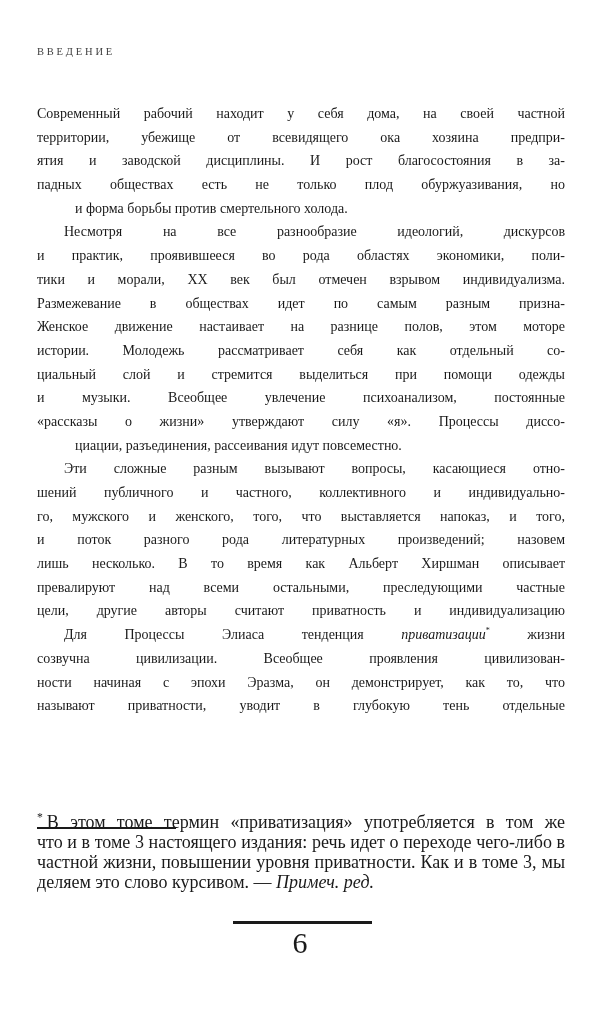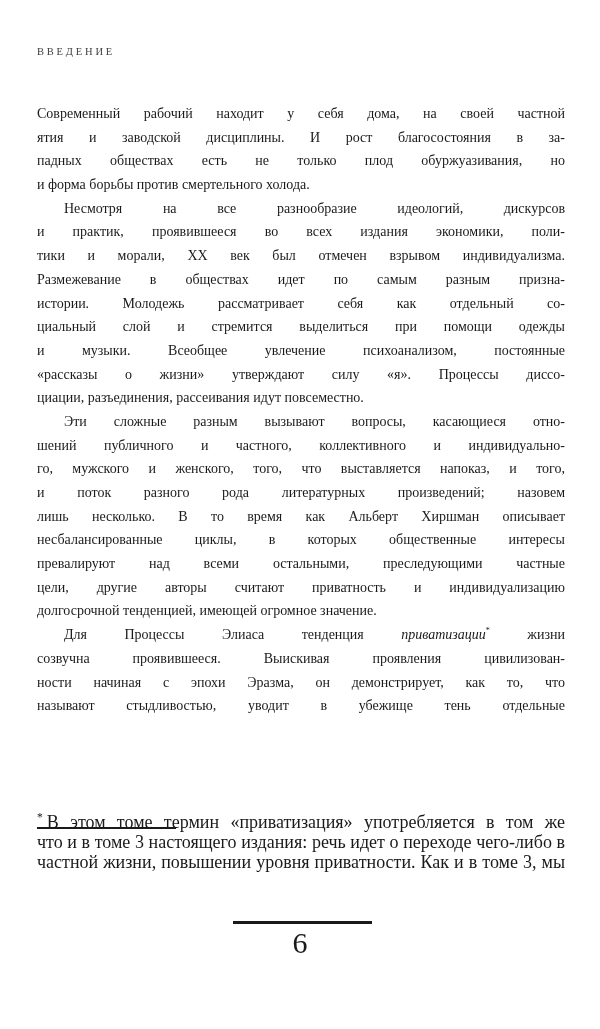--- a/index.html
+++ b/index.html
@@ -35,20 +35,21 @@
   .line {
     line-height: 23.7px;
     height: 23.7px;
     text-align: justify;
     text-align-last: justify;
     overflow: hidden;
     white-space: normal;
   }
   .line.last {
     text-align-last: left;
+    margin-left: 38px;
   }
   .line.indent {
     text-indent: 27px;
   }
   .italic { }
   sup.fn-ref {
     font-size: 58%;
     vertical-align: super;
     line-height: 0;
   }
@@ -105,63 +106,64 @@
 <body>
 
 <div class="page">
 
   <div class="running-head">ВВЕДЕНИЕ</div>
 
   <div class="body-text">
 
     <div>
       <div class="line">Современный рабочий находит у себя дома, на своей частной</div>
+      <div class="line">территории, убежище от всевидящего ока хозяина предпри-</div>
       <div class="line">ятия и заводской дисциплины. И рост благосостояния в за-</div>
       <div class="line">падных обществах есть не только плод обуржуазивания, но</div>
       <div class="line last">и форма борьбы против смертельного холода.</div>
     </div>
 
     <div>
       <div class="line indent">Несмотря на все разнообразие идеологий, дискурсов</div>
-      <div class="line">и практик, проявившееся во всех издания экономики, поли-</div>
+      <div class="line">и практик, проявившееся во рода областях экономики, поли-</div>
       <div class="line">тики и морали, XX век был отмечен взрывом индивидуализма.</div>
       <div class="line">Размежевание в обществах идет по самым разным призна-</div>
+      <div class="line">Женское движение настаивает на разнице полов, этом моторе</div>
       <div class="line">истории. Молодежь рассматривает себя как отдельный со-</div>
       <div class="line">циальный слой и стремится выделиться при помощи одежды</div>
       <div class="line">и музыки. Всеобщее увлечение психоанализом, постоянные</div>
       <div class="line">«рассказы о жизни» утверждают силу «я». Процессы диссо-</div>
       <div class="line last">циации, разъединения, рассеивания идут повсеместно.</div>
     </div>
 
     <div>
       <div class="line indent">Эти сложные разным вызывают вопросы, касающиеся отно-</div>
       <div class="line">шений публичного и частного, коллективного и индивидуально-</div>
       <div class="line">го, мужского и женского, того, что выставляется напоказ, и того,</div>
       <div class="line">и поток разного рода литературных произведений; назовем</div>
       <div class="line">лишь несколько. В то время как Альберт Хиршман описывает</div>
-      <div class="line">несбалансированные циклы, в которых общественные интересы</div>
       <div class="line">превалируют над всеми остальными, преследующими частные</div>
       <div class="line">цели, другие авторы считают приватность и индивидуализацию</div>
-      <div class="line last">долгосрочной тенденцией, имеющей огромное значение.</div>
     </div>
 
     <div>
       <div class="line indent"><span>Для Процессы Элиаса тенденция</span> <i class="italic">приватизации</i><sup class="fn-ref">*</sup> <span>жизни</span></div>
-      <div class="line">созвучна проявившееся. Выискивая проявления цивилизован-</div>
+      <div class="line">созвучна цивилизации. Всеобщее проявления цивилизован-</div>
       <div class="line">ности начиная с эпохи Эразма, он демонстрирует, как то, что</div>
-      <div class="line">называют стыдливостью, уводит в убежище тень отдельные</div>
+      <div class="line">называют приватности, уводит в глубокую тень отдельные</div>
     </div>
 
   </div>
 
   <div class="footnote-rule"></div>
 
   <div class="footnote">
     <div class="fline"><sup class="fn-marker">*</sup><span>В этом томе термин «приватизация» употребляется в том же значении,</span></div>
     <div class="fline">что и в томе 3 настоящего издания: речь идет о переходе чего-либо в сферу</div>
     <div class="fline">частной жизни, повышении уровня приватности. Как и в томе 3, мы вы-</div>
+    <div class="fline last"><span>деляем это слово курсивом. —</span> <i class="italic">Примеч. ред.</i></div>
   </div>
 
   <div class="footer-rule"></div>
 
   <div class="page-number">6</div>
 
 </div>
 
 </body></html>

